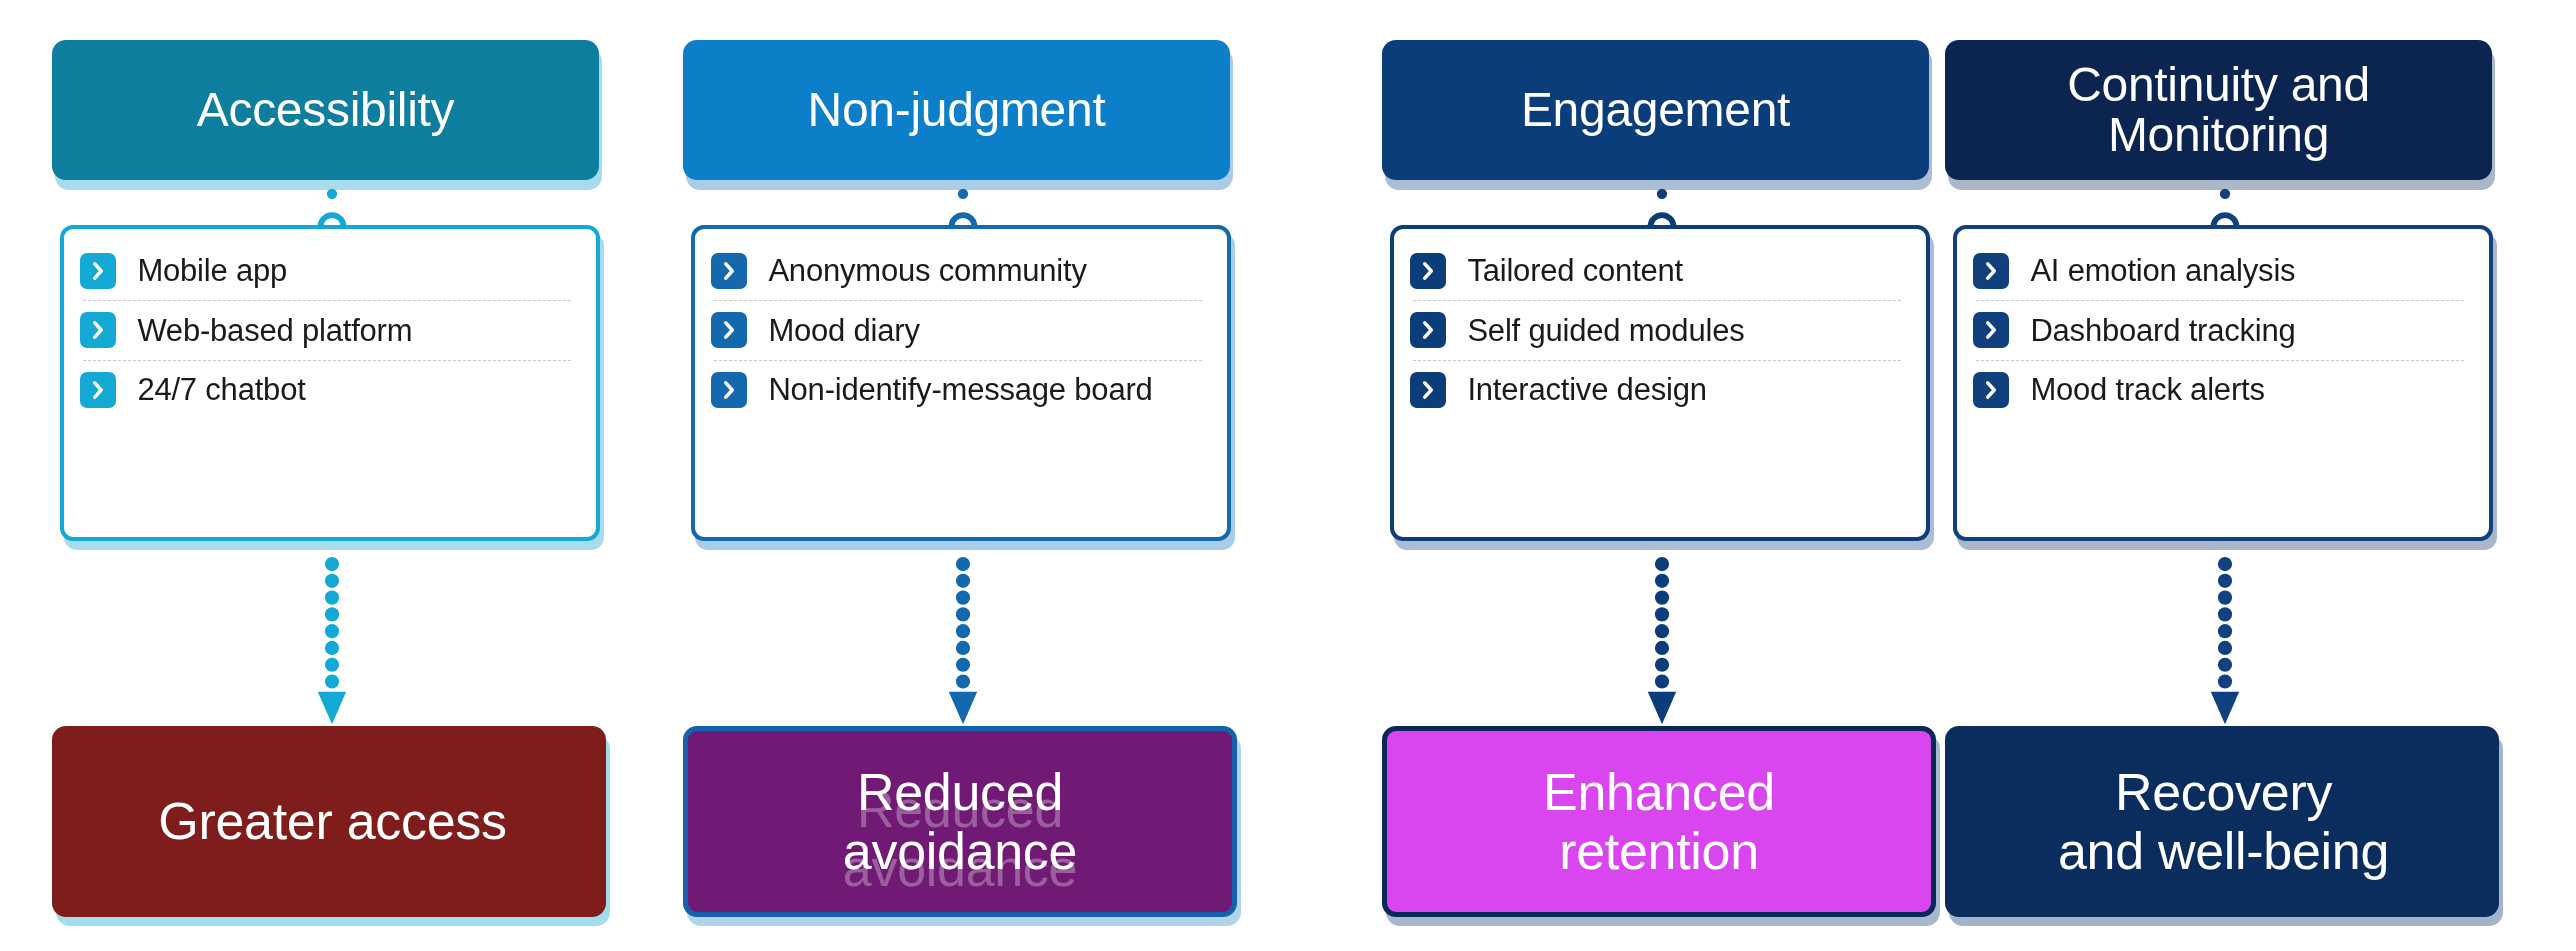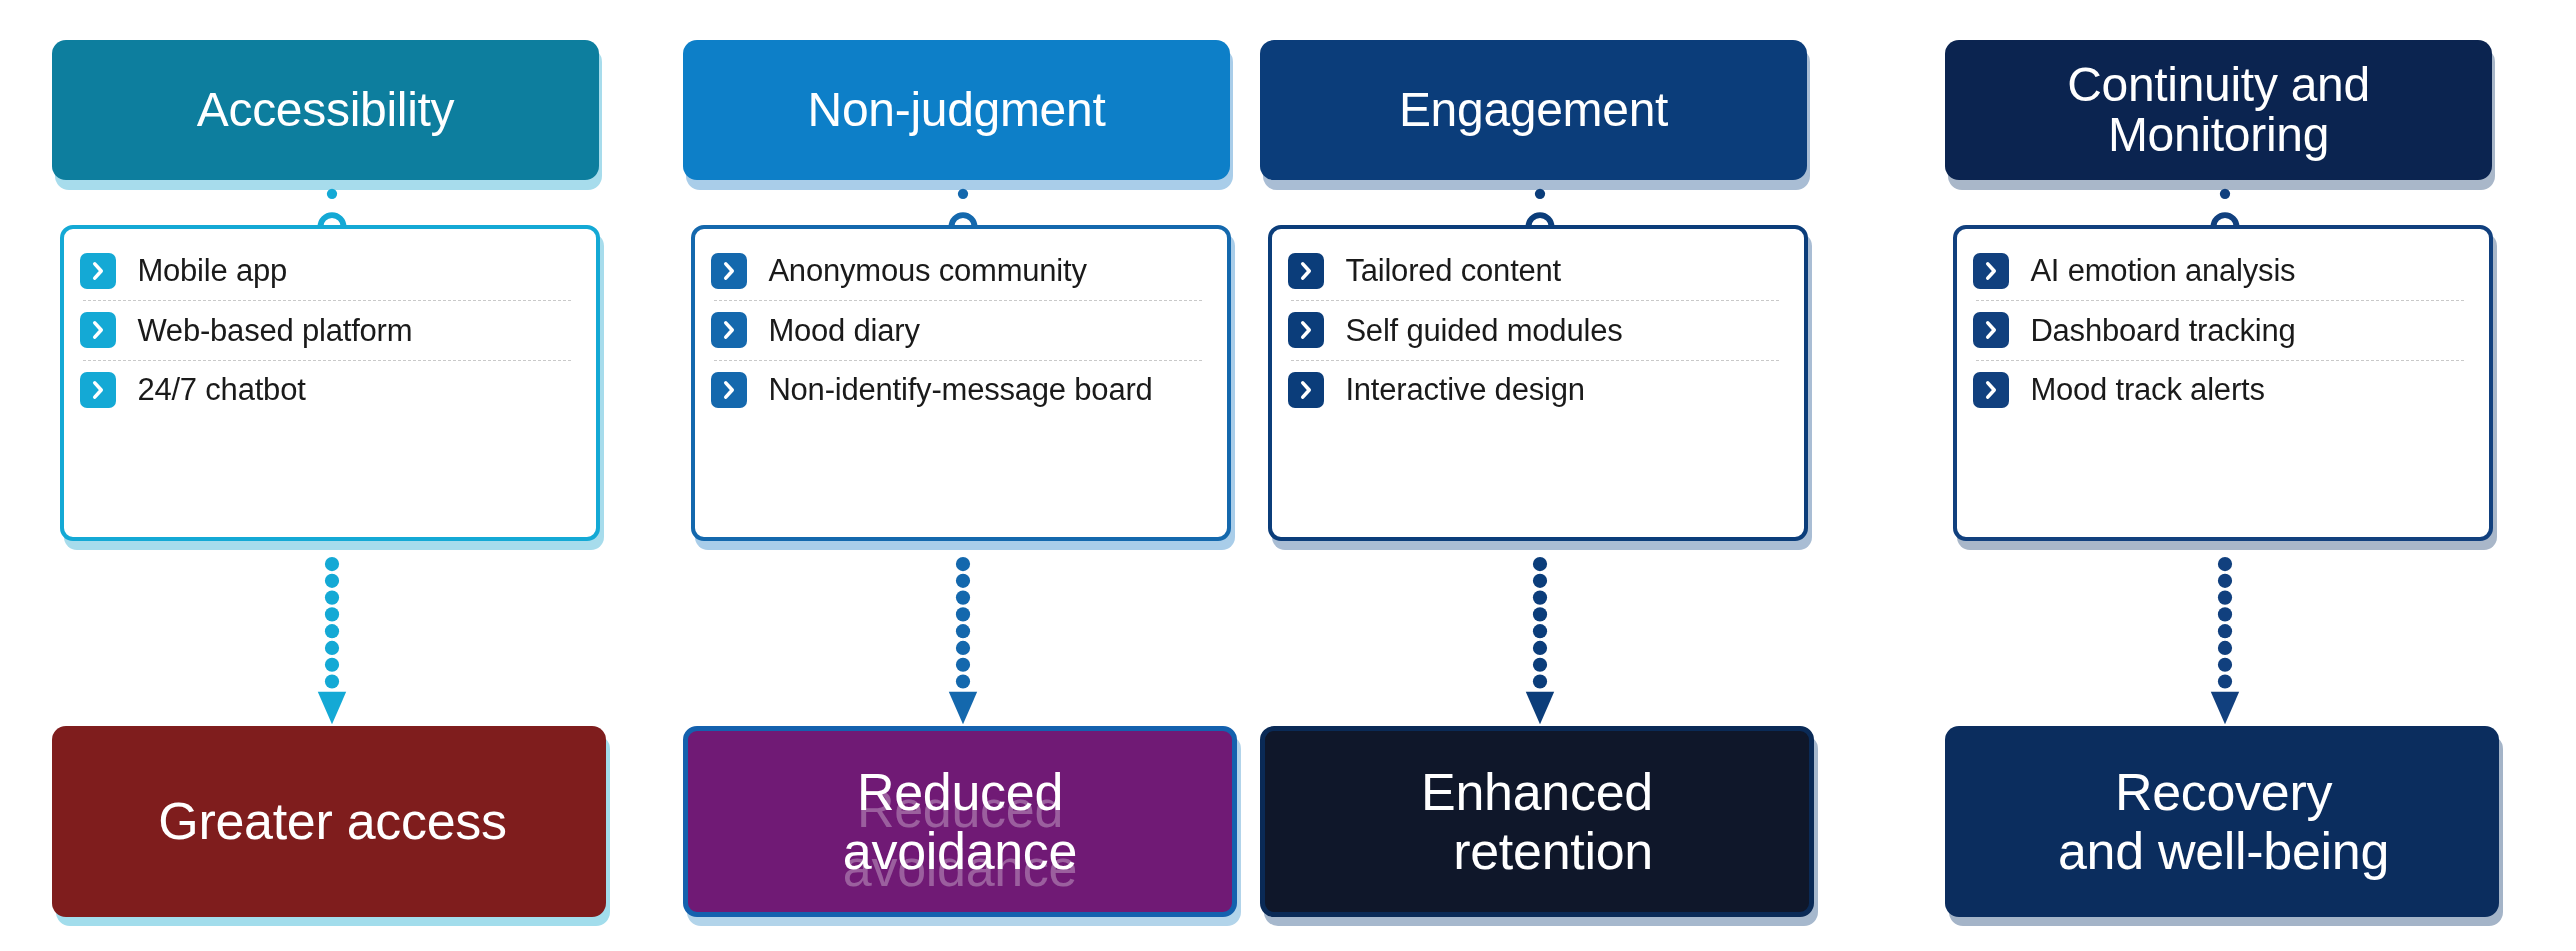--- a/index.html
+++ b/index.html
@@ -12,21 +12,21 @@
   .diagram { position: relative; width: 2576px; height: 931px; }
 
   .column {
     position: absolute;
     top: 0;
     width: 560px;
     height: 951px;
   }
   .col-0 { left: 52px; }
   .col-1 { left: 683px; }
-  .col-2 { left: 1260px; }
+  .col-2 { left: 1382px; }
   .col-3 { left: 1945px; }
 
   
   .header-box {
     position: absolute;
     top: 40px;
     left: 0;
     width: 547px;
     height: 140px;
     border-radius: 14px;
@@ -312,21 +312,21 @@
           <circle cx="30" cy="40" r="11" fill="#0b3d7a"></circle>
           <circle cx="30" cy="66" r="11" fill="#0b3d7a"></circle>
           <circle cx="30" cy="92" r="11" fill="#0b3d7a"></circle>
           <circle cx="30" cy="118" r="11" fill="#0b3d7a"></circle>
           <circle cx="30" cy="144" r="11" fill="#0b3d7a"></circle>
           <circle cx="30" cy="170" r="11" fill="#0b3d7a"></circle>
           <circle cx="30" cy="196" r="11" fill="#0b3d7a"></circle>
           <path d="M8 212 L52 212 L30 262 Z" fill="#0b3d7a"></path>
         </svg></div>
       <div class="outcome-shadow" style="background: rgb(166, 184, 205);"></div>
-      <div class="outcome-box" style="background: #0f172a; border: 5.2px solid rgb(10, 42, 86); text-align: right;">
+      <div class="outcome-box" style="background: #d946ef; border: 5.2px solid rgb(10, 42, 86);">
         <span style="white-space: pre-line;">Enhanced
 retention</span>
       </div>
     </div>
     <div class="column col-3">
       <div class="header-shadow" style="background: rgb(169, 183, 201);"></div>
       <div class="header-box" style="background: rgb(11, 36, 80);">
         <span style="white-space: pre-line;">Continuity and
 Monitoring</span>
       </div>

